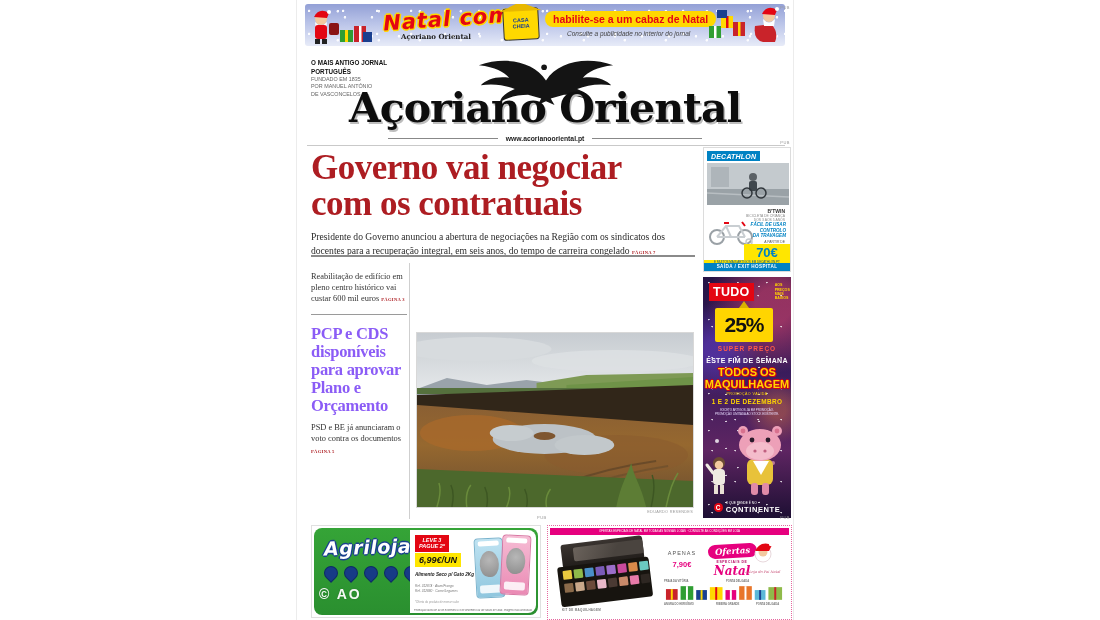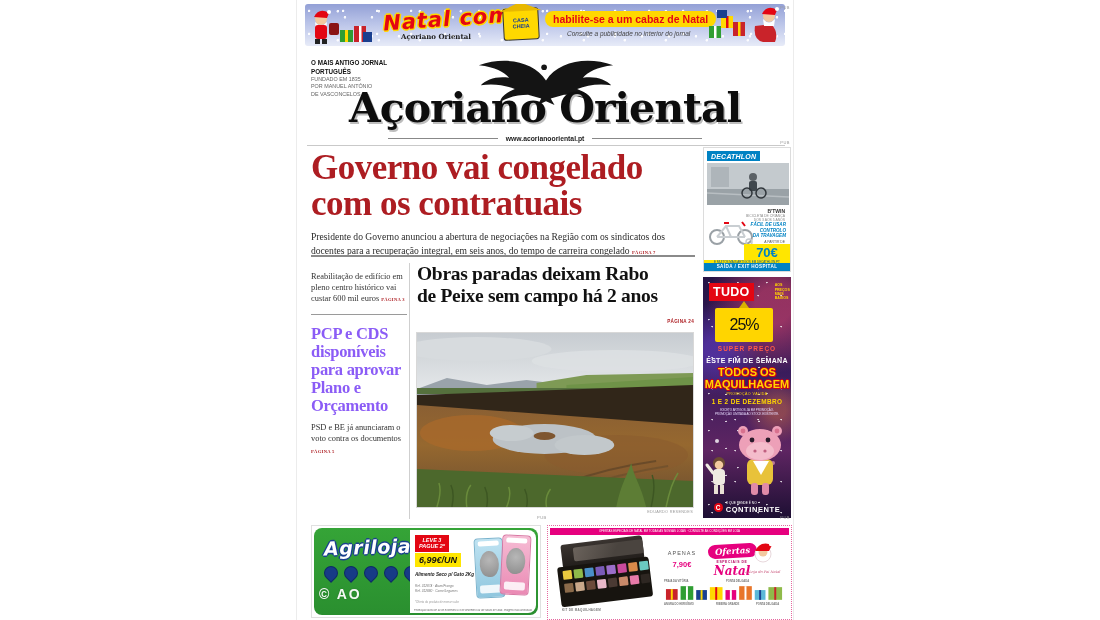--- a/index.html
+++ b/index.html
@@ -98,21 +98,21 @@
   #cont .dots{position:absolute;inset:0;background:
       radial-gradient(circle at 20% 15%, #fff .6px, transparent 1.1px),
       radial-gradient(circle at 70% 35%, #fff .6px, transparent 1.1px),
       radial-gradient(circle at 40% 60%, #fff .6px, transparent 1.1px);
       background-size:29px 37px,33px 27px,23px 31px;opacity:.8;}
   #cont .tudorow{position:absolute;left:6px;top:6px;display:flex;align-items:center;gap:21px;}
   #cont .tudo{background:#e30613;font-weight:800;font-size:12.5px;padding:2px 4px;letter-spacing:.3px;}
   #cont .tudoside{font-size:3.6px;font-weight:800;color:#ffd500;line-height:1.25;}
   #cont .tag{position:absolute;left:12px;top:31px;width:58px;height:34px;background:#ffd500;border-radius:2px;display:flex;align-items:center;justify-content:center;}
   #cont .tag:before{content:"";position:absolute;top:-7px;left:24px;border-left:5px solid transparent;border-right:5px solid transparent;border-bottom:7px solid #d9b200;}
-  #cont .tag .v{font-size:16px;font-weight:400;color:#111;letter-spacing:-1px;}
+  #cont .tag .v{font-size:21px;font-weight:700;color:#111;letter-spacing:-1px;}
   #cont .super{position:absolute;left:0;top:68px;width:100%;text-align:center;font-size:6.5px;font-weight:800;color:#ff5a4a;letter-spacing:1px;}
   #cont .wkd{position:absolute;left:0;top:80px;width:100%;text-align:center;font-size:7px;font-weight:800;color:#fff;letter-spacing:.3px;}
   #cont .toys{position:absolute;left:0;top:90px;width:100%;text-align:center;font-weight:800;font-size:11px;line-height:1.05;color:#ffd500;
     text-shadow:-1px 0 #c9001c,1px 0 #c9001c,0 -1px #c9001c,0 1px #c9001c,1px 1px 0 #c9001c;}
   #cont .promo{position:absolute;left:0;top:115px;width:100%;text-align:center;font-size:3.6px;color:#ffd500;letter-spacing:.4px;}
   #cont .dates{position:absolute;left:0;top:121px;width:100%;text-align:center;font-size:6.4px;font-weight:800;color:#ffd500;letter-spacing:.4px;}
   #cont .fine{position:absolute;left:4px;right:4px;top:131px;text-align:center;font-size:2.9px;color:#e8dcff;line-height:1.4;}
   #cont .chars{position:absolute;left:0;top:142px;width:88px;height:78px;}
   #cont .brand{position:absolute;left:0;bottom:4px;width:100%;display:flex;align-items:center;justify-content:center;gap:3px;}
   #cont .clogo{width:9px;height:9px;border-radius:50%;background:#e30613;color:#fff;font-weight:800;font-size:6.5px;text-align:center;line-height:9px;}
@@ -231,21 +231,21 @@
   </svg>
   <div id="nameplate" class="abs">Açoriano Oriental</div>
   <div id="site-row" class="abs">
     <div class="ln"></div>
     <div class="w">www.acorianooriental.pt</div>
     <div class="ln"></div>
   </div>
   <div id="mast-rule" class="abs"></div>
 
   <div id="lead" class="abs">
-    <h1><span>Governo vai congelado</span><br><span>com os contratuais</span></h1>
+    <h1><span>Governo vai negociar</span><br><span>com os contratuais</span></h1>
     <div class="deck">
       <span>Presidente do Governo anunciou a abertura de negociações na Região com os sindicatos dos docentes para a recuperação integral, em seis anos, do tempo de carreira congelado</span>
       <span class="ptag">PÁGINA 7</span>
     </div>
   </div>
   <div id="lead-rule" class="abs"></div>
 
   <div id="leftcol" class="abs">
     <div class="sum">
       <span>Reabilitação de edifício em pleno centro histórico vai custar 600 mil euros</span>
@@ -253,24 +253,20 @@
     </div>
     <div class="div"></div>
     <h2 class="blue">PCP e CDS disponíveis para aprovar Plano e Orçamento</h2>
     <div class="sum">
       <span>PSD e BE já anunciaram o voto contra os documentos</span>
       <span class="ptag">PÁGINA 5</span>
     </div>
   </div>
   <div id="vrule" class="abs"></div>
 
-  <div id="center" class="abs">
-    <h2><span>Obras paradas deixam Rabo</span><br><span>de Peixe sem campo há 2 anos</span></h2>
-    <div class="tagrow"><span class="ptag">PÁGINA 24</span></div>
-  </div>
   <div id="photo" class="abs">
     <svg viewBox="0 0 277 174" preserveAspectRatio="none">
       <defs>
         <linearGradient id="sky" x1="0" y1="0" x2="0" y2="1">
           <stop offset="0" stop-color="#c7ccd1"></stop>
               <stop offset="0.7" stop-color="#e4e7e9"></stop>
               <stop offset="1" stop-color="#eef0f1"></stop>
         </linearGradient>
         <linearGradient id="fld" x1="0" y1="0" x2="0" y2="1">
           <stop offset="0" stop-color="#8a5f33"></stop>

